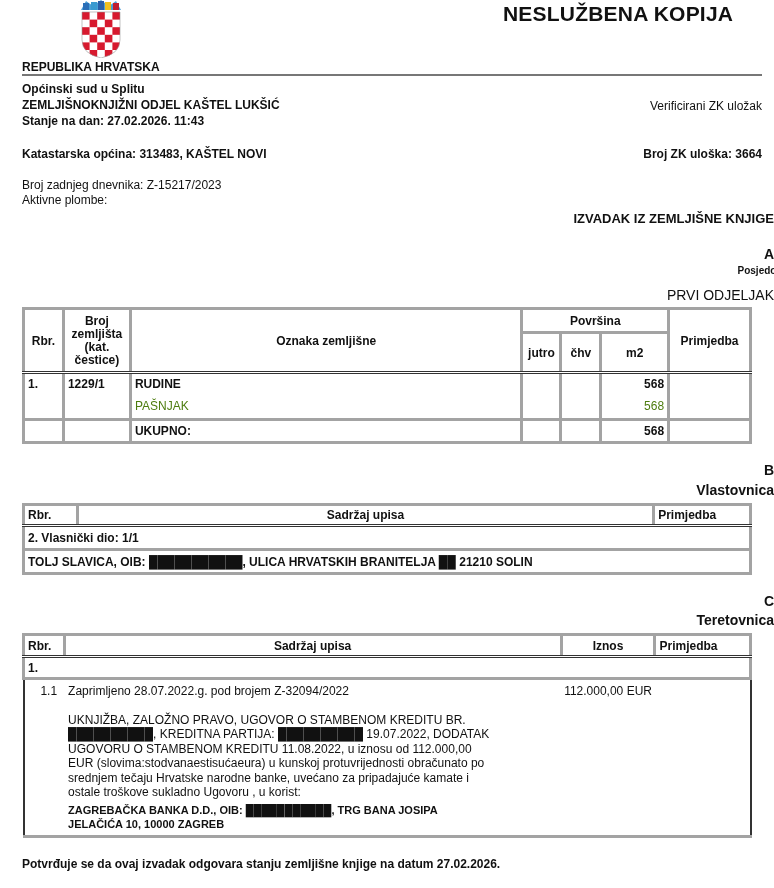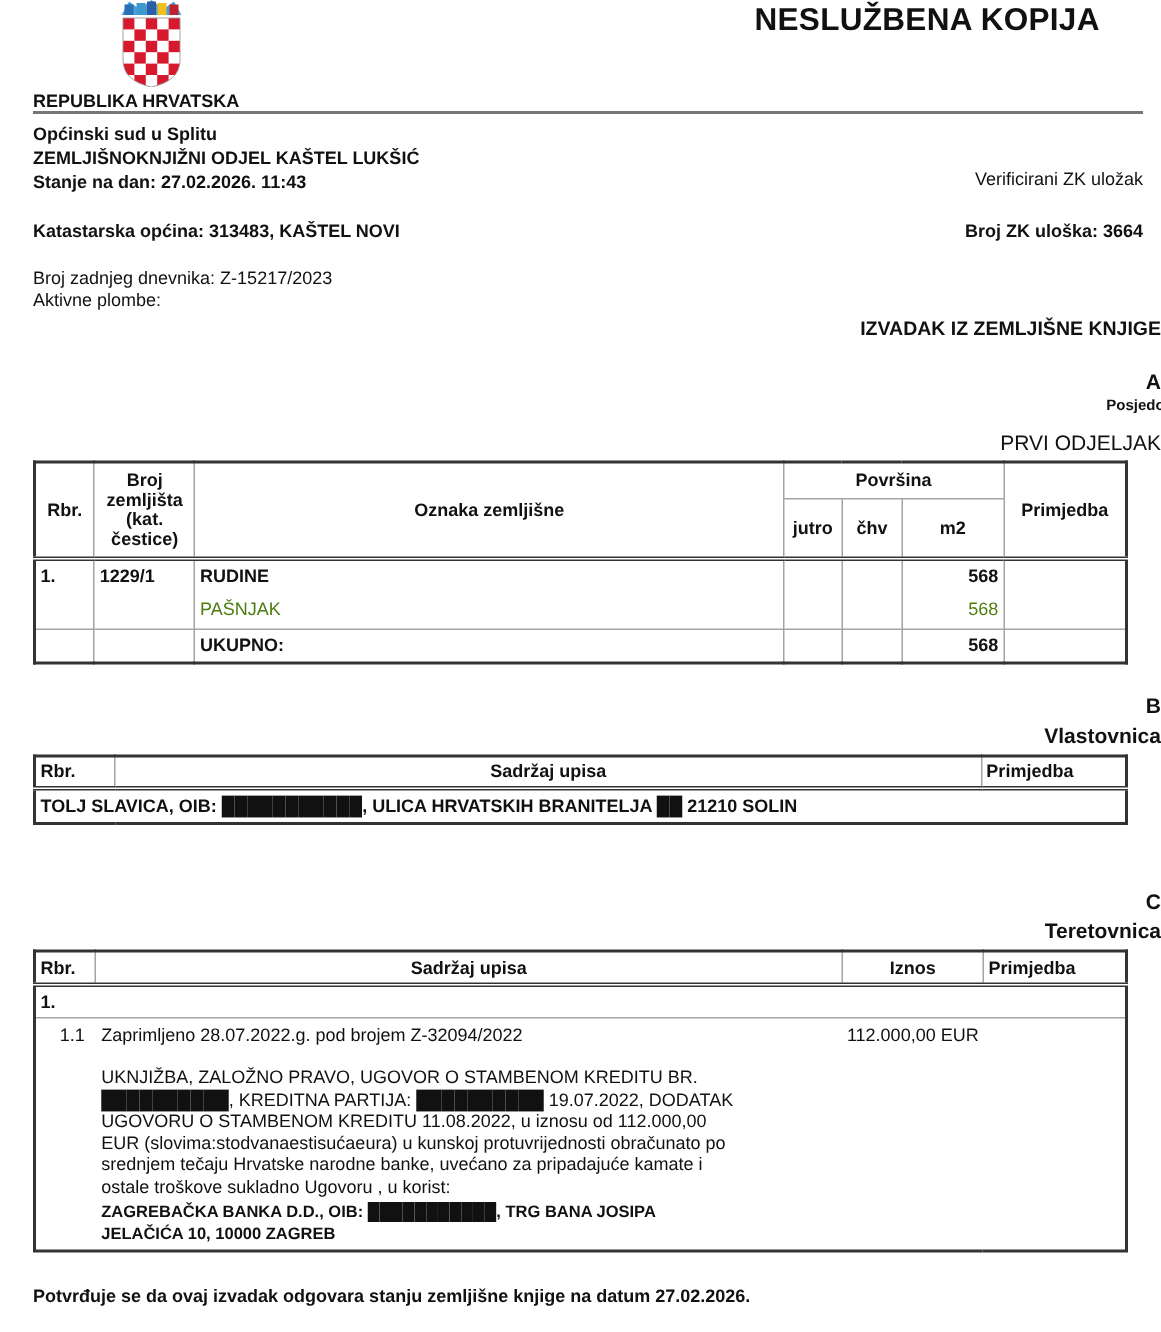--- a/index.html
+++ b/index.html
@@ -4,21 +4,21 @@
 <style>
   html, body { margin:0; padding:0; background:#fff; }
   body { width:774px; height:888px; position:relative; overflow:hidden; font-family:"Liberation Sans", sans-serif; color:#111; }
   .abs { position:absolute; }
   .b { font-weight:bold; }
   .fs12 { font-size:12px; }
   .coat { position:absolute; left:78px; top:0px; width:46px; height:58px; }
   .hr { position:absolute; left:22px; top:74px; width:740px; height:2px; background:#777; }
   .center { position:absolute; left:0; width:774px; text-align:right; }
   table { border-collapse:collapse; position:absolute; font-size:12px; }
-  td, th { border:1px solid #a3a3a3; padding:0 3px; vertical-align:middle; }
+  td, th { border:3px solid #a3a3a3; padding:0 3px; vertical-align:middle; }
   th { font-weight:bold; text-align:center; }
   .dbl { border-bottom:3px double #333; }
   .outer { border:2px solid #333; }
   .gray { color:#4d7c0f; font-weight:normal; }
   .r { text-align:right; }
   .vtop { vertical-align:top; }
   .noinner td { border-left:none; border-right:none; }
   .cbody { font-size:12px; line-height:14.5px; }
 </style>
 </head>
@@ -62,21 +62,21 @@
 </div>
 
 <div class="abs b" style="left:503px; top:2px; font-size:21px; letter-spacing:0.2px;">NESLUŽBENA KOPIJA</div>
 
 <div class="abs b fs12" style="left:22px; top:60px;">REPUBLIKA HRVATSKA</div>
 <div class="hr"></div>
 
 <div class="abs b fs12" style="left:22px; top:82px;">Općinski sud u Splitu</div>
 <div class="abs b fs12" style="left:22px; top:98px;">ZEMLJIŠNOKNJIŽNI ODJEL KAŠTEL LUKŠIĆ</div>
 <div class="abs b fs12" style="left:22px; top:114px;">Stanje na dan: 27.02.2026. 11:43</div>
-<div class="abs fs12" style="right:12px; top:112px;">Verificirani ZK uložak</div>
+<div class="abs fs12" style="right:12px; top:99px;">Verificirani ZK uložak</div>
 
 <div class="abs b fs12" style="left:22px; top:147px;">Katastarska općina: 313483, KAŠTEL NOVI</div>
 <div class="abs b fs12" style="right:12px; top:147px;">Broj ZK uloška: 3664</div>
 
 <div class="abs fs12" style="left:22px; top:178px;">Broj zadnjeg dnevnika: Z-15217/2023</div>
 <div class="abs fs12" style="left:22px; top:193px;">Aktivne plombe:</div>
 
 <div class="center b" style="top:211px; font-size:13px;">IZVADAK IZ ZEMLJIŠNE KNJIGE</div>
 
 <div class="center b" style="top:246px; font-size:14px;">A</div>
@@ -146,20 +146,23 @@
       <col style="width:54px">
       <col style="width:579px">
       <col style="width:97px">
     </colgroup>
   <tbody>
       <tr style="height:21px;">
     <th class="dbl" style="text-align:left;">Rbr.</th>
     <th class="dbl">Sadržaj upisa</th>
     <th class="dbl" style="text-align:left;">Primjedba</th>
   </tr>
+  <tr style="height:24px;">
+    <td colspan="3" class="b">2. Vlasnički dio: 1/1</td>
+  </tr>
   <tr style="height:24px;margin-left:19px;">
     <td colspan="3" class="b">TOLJ SLAVICA, OIB: ███████████, ULICA HRVATSKIH BRANITELJA ██ 21210 SOLIN</td>
   </tr>
 </tbody>
   </table>
 
 <div class="center b" style="top:593px; font-size:14px;">C</div>
 <div class="center b" style="top:612px; font-size:14px;">Teretovnica</div>
 
 <table class="outer" style="left:22px; top:633px; width:730px;">

